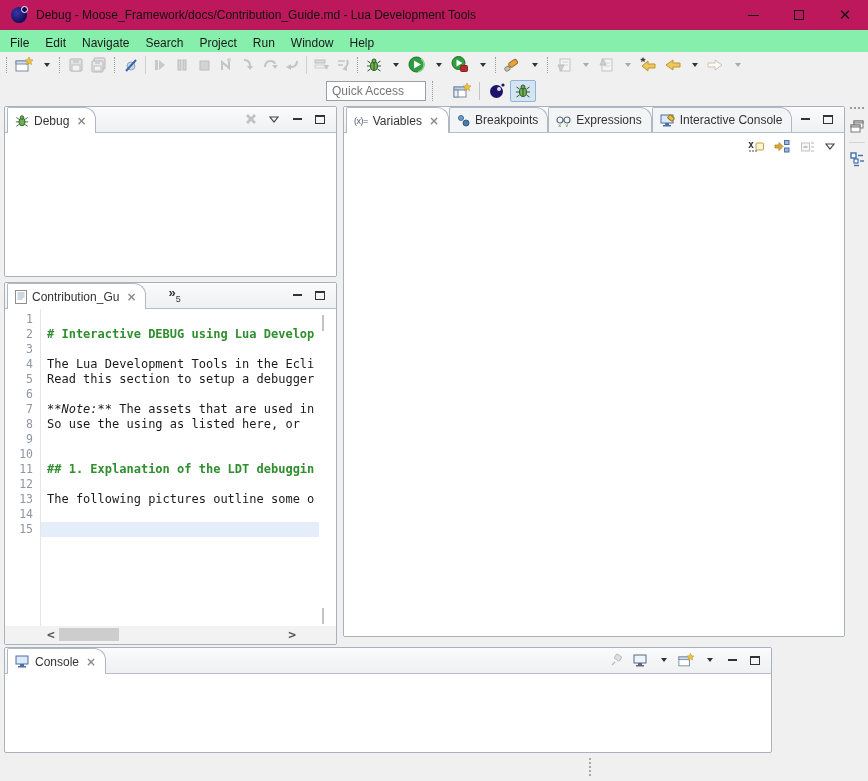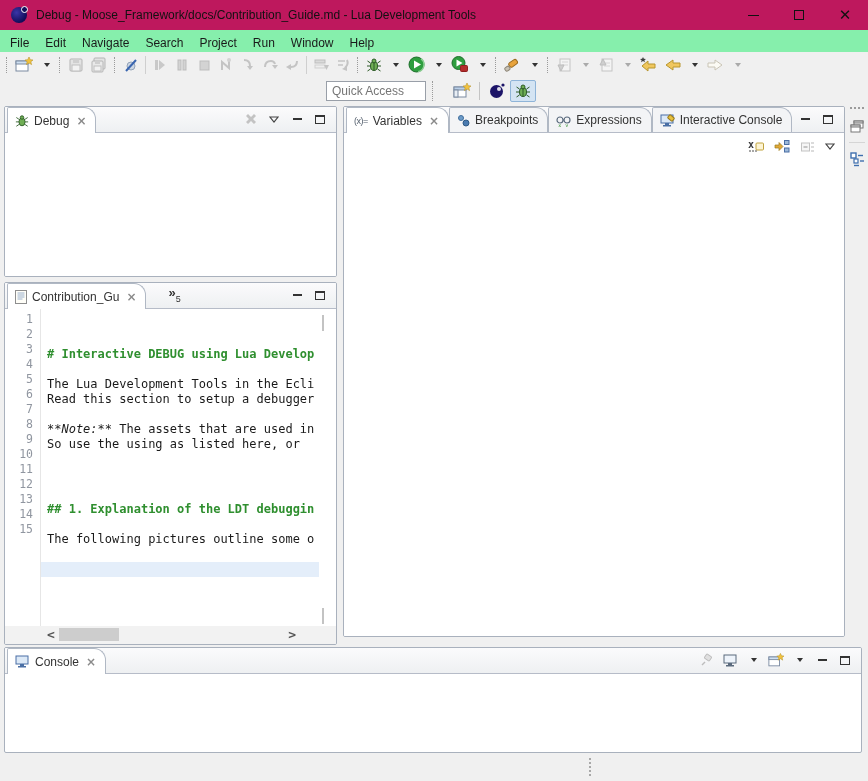--- a/index.html
+++ b/index.html
@@ -83,21 +83,21 @@
 
   
   .editor-content { flex:1; display:flex; overflow:hidden; position:relative; }
   .gutter { width:36px; background:#ffffff; border-right:1px solid #e6e6e6;
     font-family:"DejaVu Sans Mono", monospace; font-size:11.5px; color:#9096a0;
     text-align:right; padding:3px 7px 0 0; flex:0 0 auto; }
   .gutter div { height:15px; line-height:15px; }
   .code-area { flex:1; font-family:"DejaVu Sans Mono", monospace; font-size:12px;
     padding-top:3px; overflow:hidden; cursor:text; }
   .code-line { height:15px; line-height:15px; padding-left:6px; white-space:pre; overflow:hidden; }
-  .code-line.h { color:#2f8f2f; font-weight:bold;margin-top:20px; }
+  .code-line.h { color:#2f8f2f; font-weight:bold; }
   .code-line .md-italic { font-style:italic; }
   .code-line.current { background:#e4eefa; }
   .vscroll { width:17px; flex:0 0 auto; position:relative; background:#fff; }
   .vs-up, .vs-dn { position:absolute; left:3px; width:10px; height:10px; }
   .vs-up { top:6px; } .vs-dn { bottom:8px; }
   .chev { width:8px; height:8px; border-right:2px solid #c3c3c3; border-bottom:2px solid #c3c3c3; }
   .chev.up { transform:rotate(-135deg); margin-top:3px; }
   .chev.dn { transform:rotate(45deg); }
   .hscroll { height:18px; flex:0 0 auto; background:#f2f2f2; position:relative; }
   .hs-left, .hs-right { position:absolute; top:1px; font-family:"DejaVu Sans Mono",monospace;
@@ -602,21 +602,21 @@
       </div>
     </div>
 
     <div class="hscroll">
       <span class="hs-left">&lt;</span>
       <span class="hs-thumb"></span>
       <span class="hs-right">&gt;</span>
     </div>
   </div>
 
-  <div class="panel" style="left:4px; top:647px; width:858px; height:106px;gap:45px;">
+  <div class="panel" style="left:4px; top:647px; width:768px; height:106px;gap:45px;">
     <div class="panel-hdr">
       <div class="tabs">
         <span class="tab active">
           <svg width="15" height="13" viewBox="0 0 15 13">
             <rect x="1" y="1" width="12" height="8" fill="#dce9f7" stroke="#4a6fa5"></rect>
             <rect x="5" y="9" width="4" height="2" fill="#4a6fa5"></rect>
             <rect x="3" y="11" width="8" height="1.5" fill="#4a6fa5"></rect>
           </svg>
           <span>Console</span>
           <span class="tab-close">×</span>

